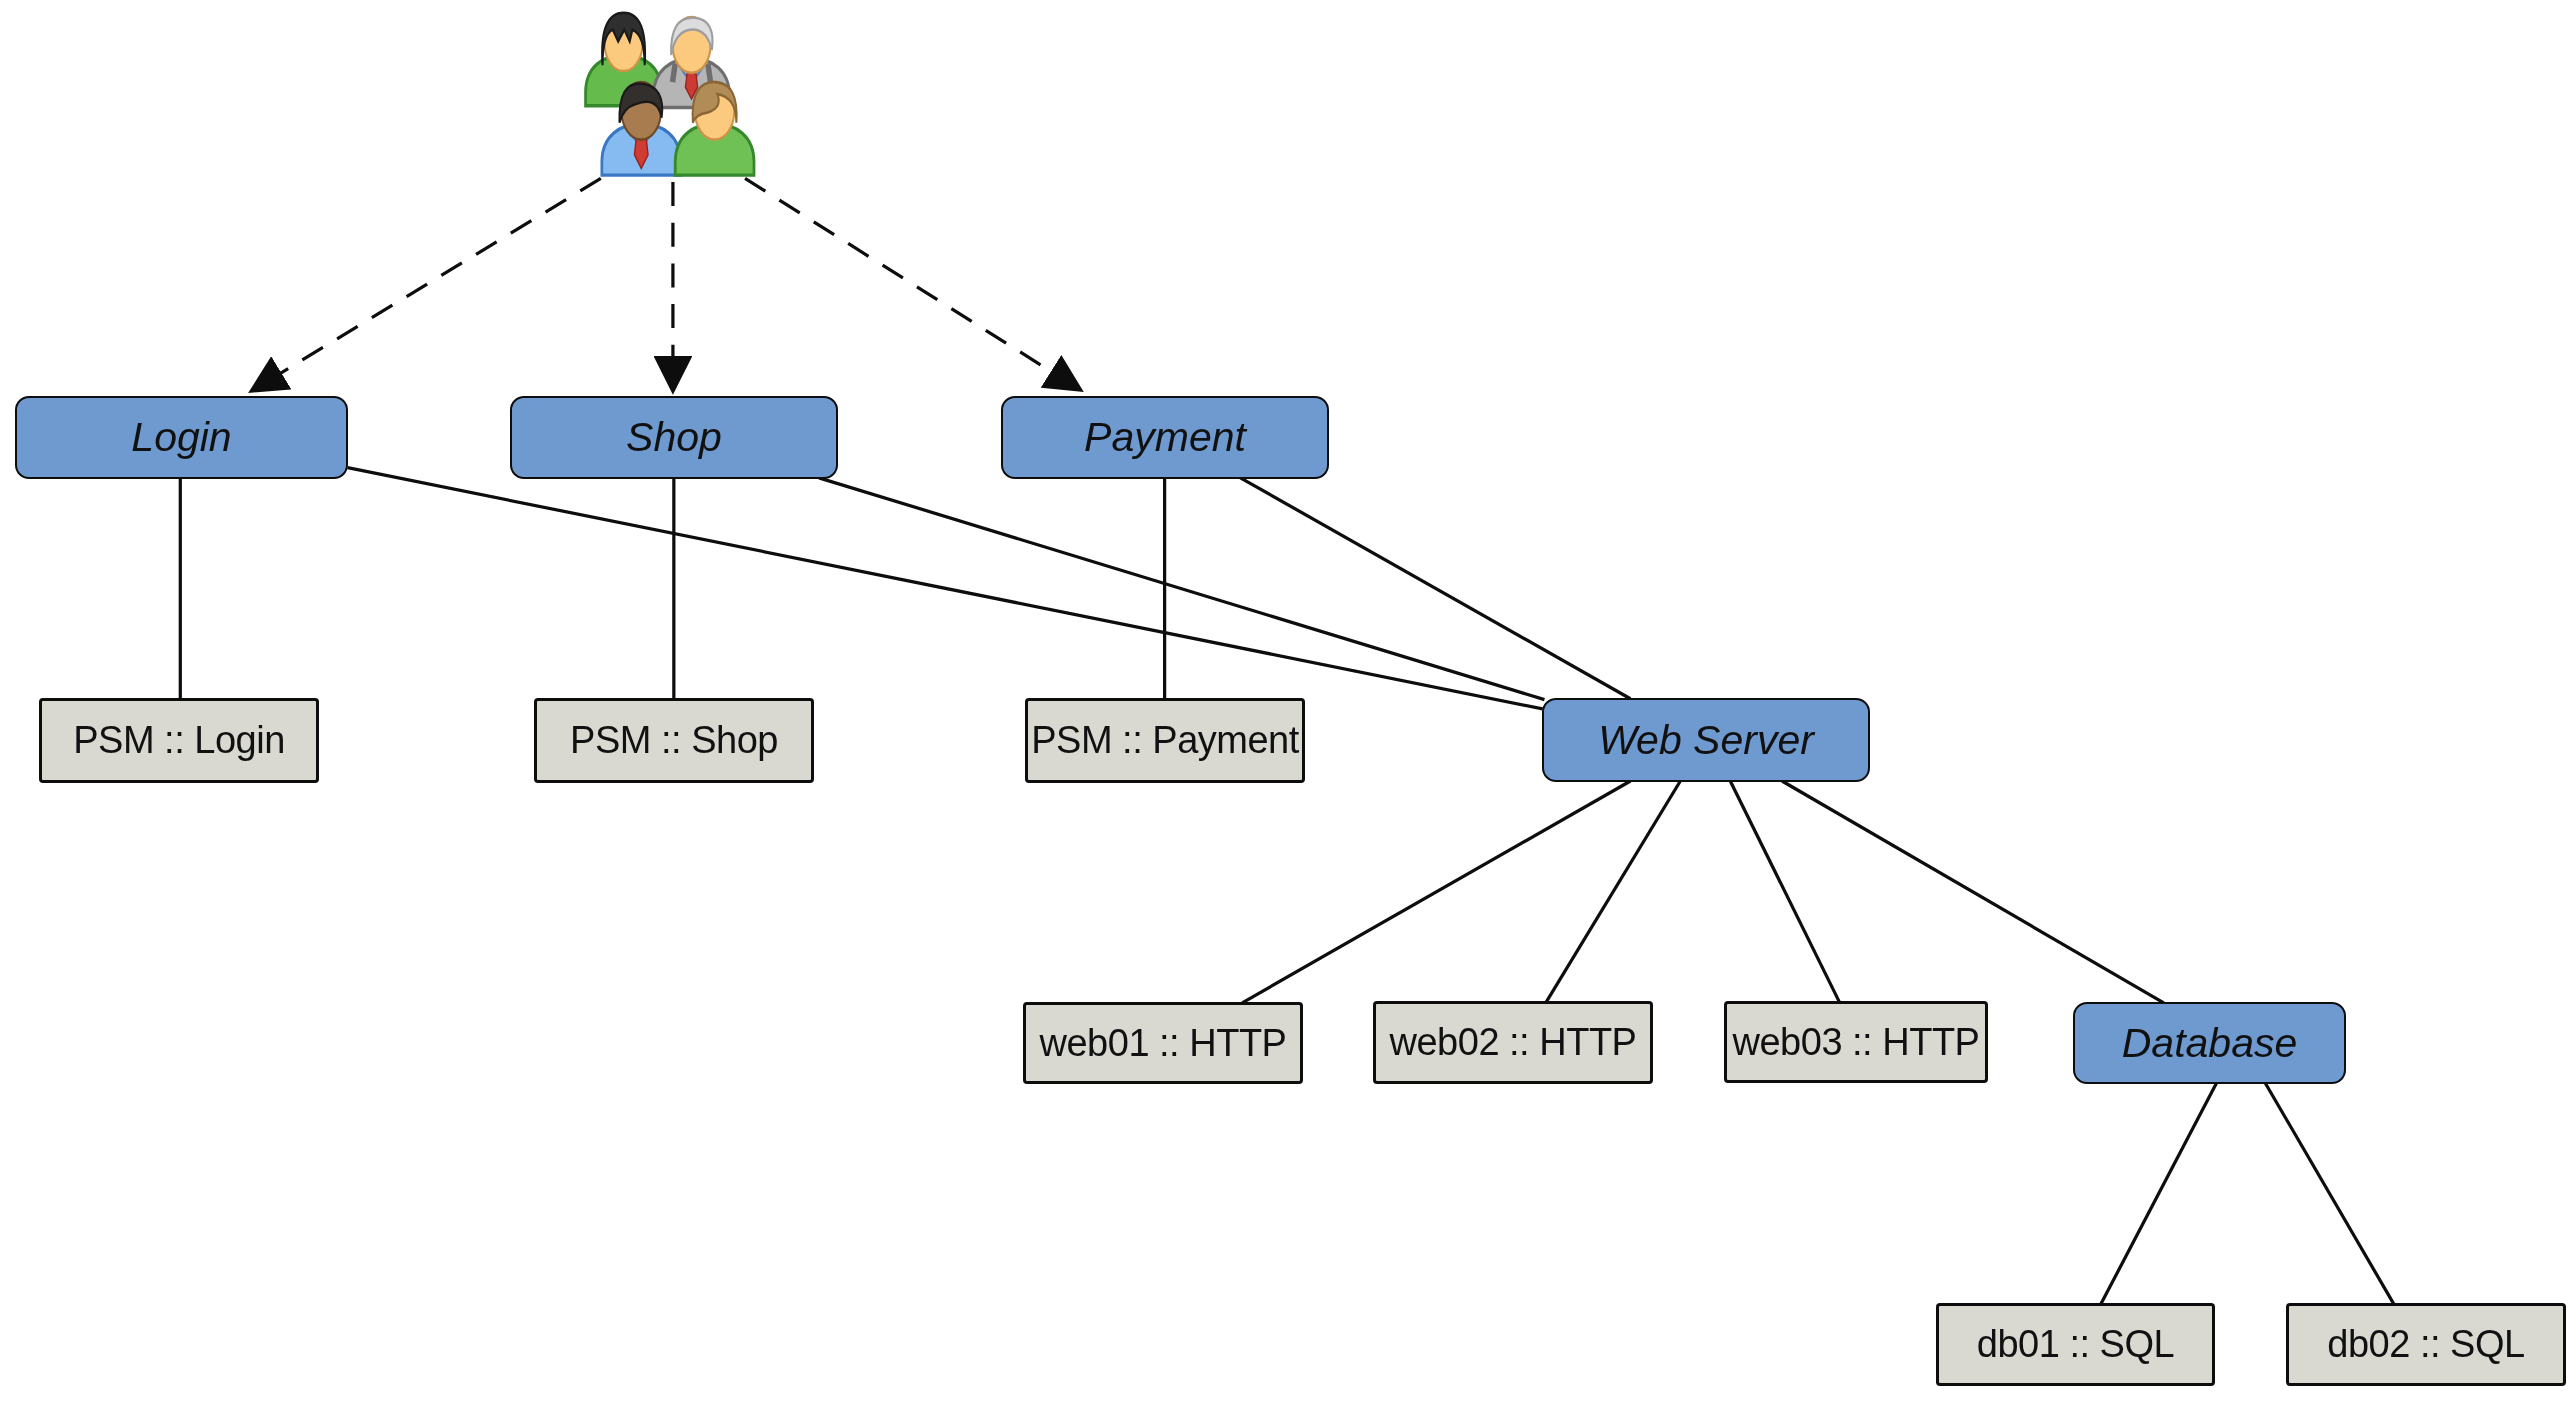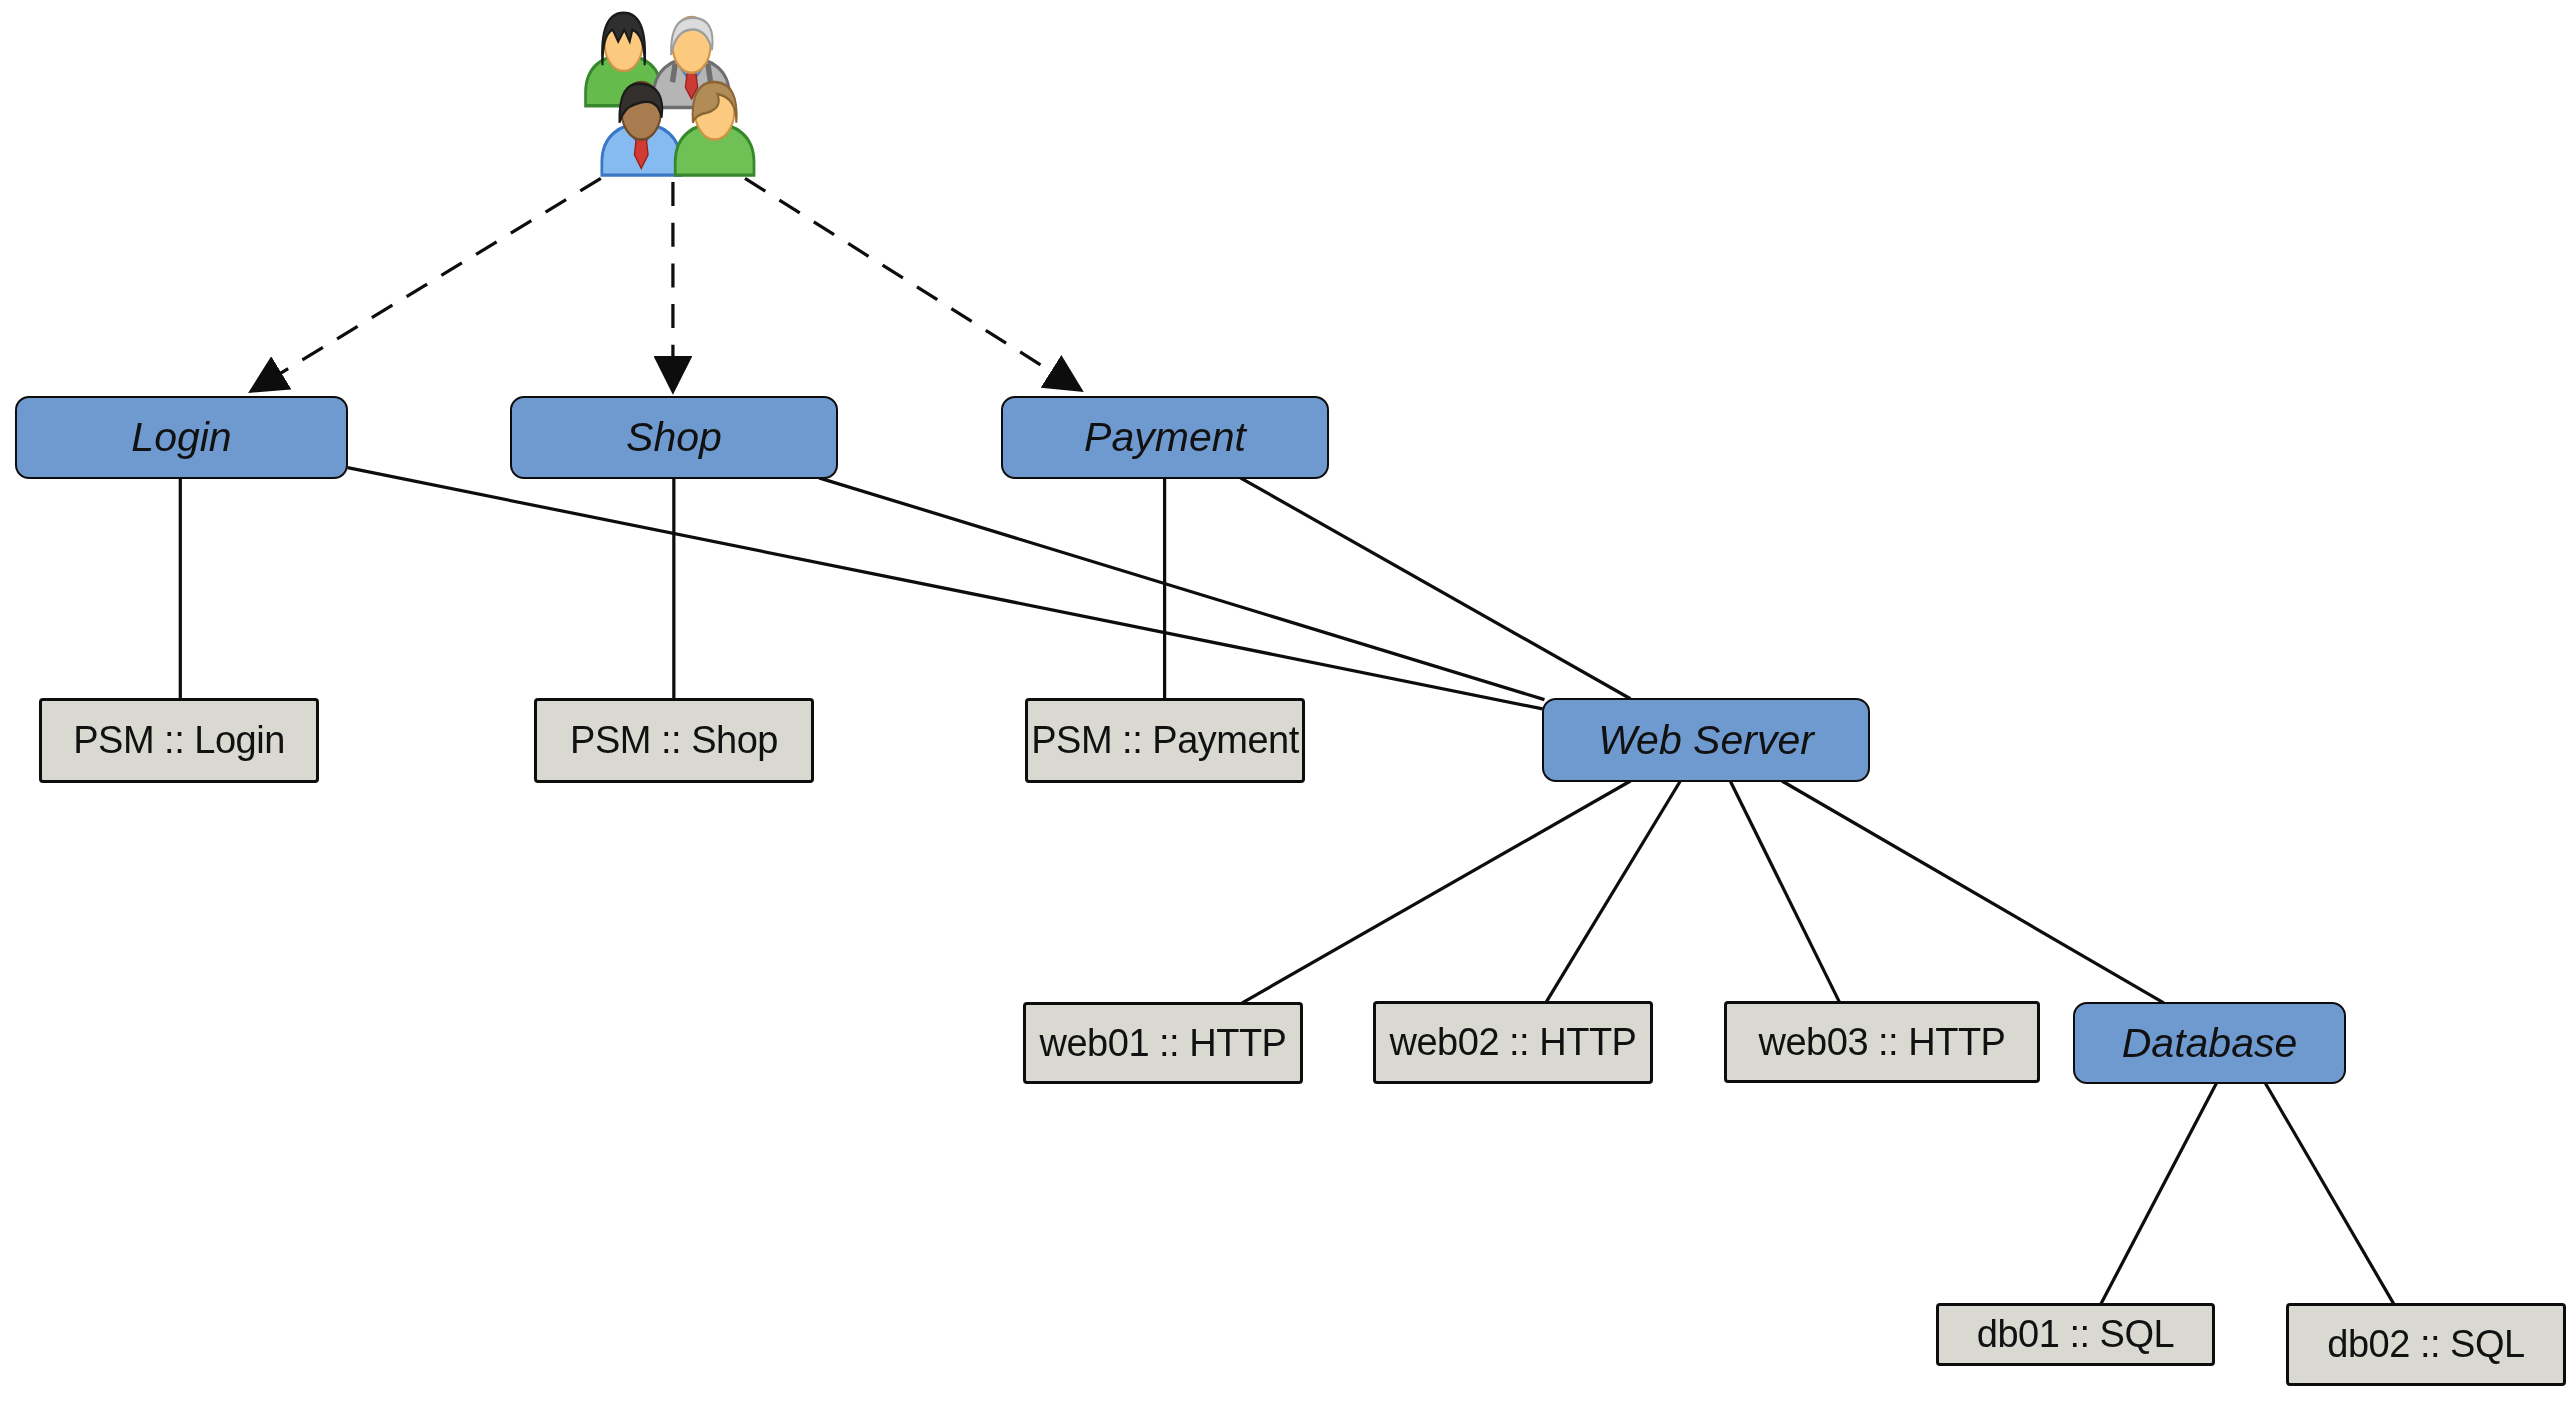--- a/index.html
+++ b/index.html
@@ -130,24 +130,24 @@
   </div>
   <div class="node gray" style="left:1025px; top:698px; width:280px; height:85px;">
     <span>PSM :: Payment</span>
   </div>
   <div class="node gray" style="left:1023px; top:1002px; width:280px; height:82px;">
     <span>web01 :: HTTP</span>
   </div>
   <div class="node gray" style="left:1373px; top:1001px; width:280px; height:83px;">
     <span>web02 :: HTTP</span>
   </div>
-  <div class="node gray" style="left:1724px; top:1001px; width:316px; height:82px;">
+  <div class="node gray" style="left:1724px; top:1001px; width:264px; height:82px;">
     <span>web03 :: HTTP</span>
   </div>
-  <div class="node gray" style="left:1936px; top:1303px; width:279px; height:63px;">
+  <div class="node gray" style="left:1936px; top:1303px; width:279px; height:83px;">
     <span>db01 :: SQL</span>
   </div>
   <div class="node gray" style="left:2278px; top:1303px; width:280px; height:83px;margin-left:8px;">
     <span>db02 :: SQL</span>
   </div>
 
 </div>
 
 
 </body></html>

